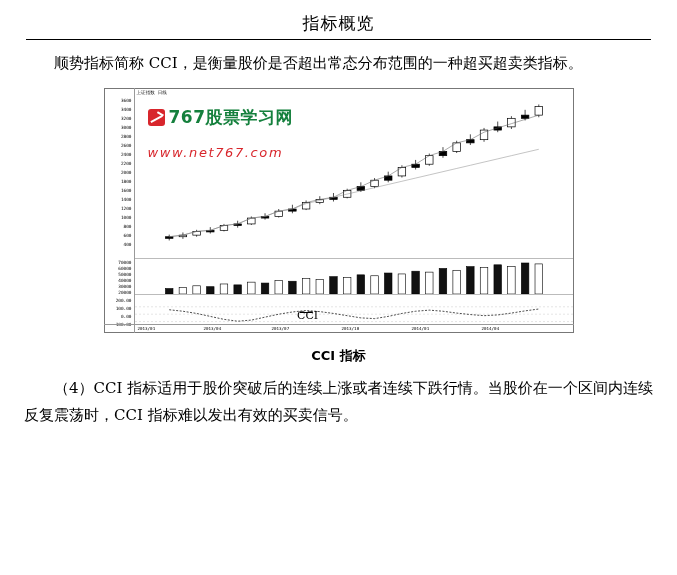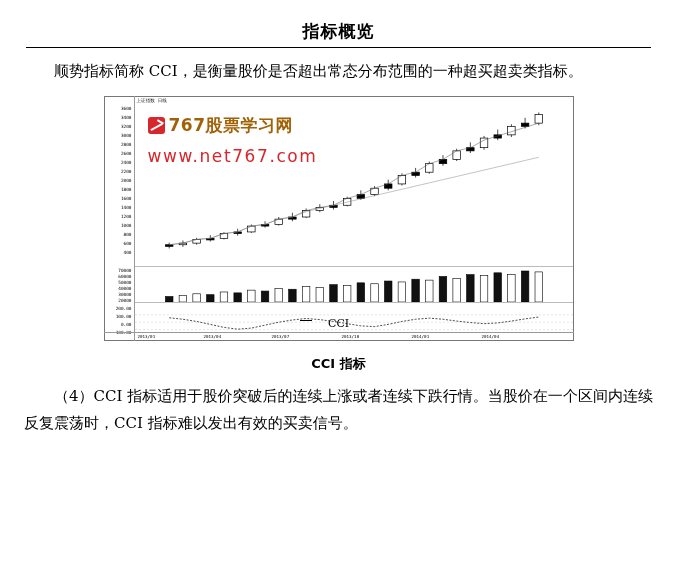--- a/index.html
+++ b/index.html
@@ -9,23 +9,23 @@
     font-family:"DejaVu Serif","Liberation Serif",serif;
     color:#000;
     position:relative;
     overflow:hidden;
   }
   .page{position:relative;width:677px;height:575px;}
 
   .title{
     text-align:center;
     font-size:17px;
-    font-weight:bold;
+    font-weight:normal;
     letter-spacing:1px;
-    margin-top:20px;
+    margin-top:12px;
     font-family:"DejaVu Sans","Liberation Sans",sans-serif;
   }
   .title-rule{
     width:625px;margin:4px auto 0 auto;
     border-top:1px solid #000;
   }
 
   .para{
     font-size:15px;
     line-height:1.75;
@@ -102,33 +102,33 @@
     content:"";position:absolute;left:2px;top:9px;
     width:13px;height:1.6px;background:#fff;
     transform:rotate(-28deg);
   }
   .wm-badge:after{
     content:"";position:absolute;left:9px;top:4px;
     width:7px;height:1.6px;background:#fff;
     transform:rotate(30deg);
   }
   .wm-main{
-    font-size:17px;font-weight:bold;color:#a16207;
+    font-size:17px;font-weight:bold;color:#15803d;
     letter-spacing:0.5px;
   }
   .wm-sub{
-    margin-top:9px;
-    font-size:17px;color:#d8262c;letter-spacing:1.6px;
+    margin-top:16px;
+    font-size:13px;color:#d8262c;letter-spacing:1.6px;font-style:italic;
   }
 
   .cci-label{
     position:absolute;
     font-family:"DejaVu Serif","Liberation Serif",serif;
     font-size:11px;
-    left:328px;top:297px;
+    left:297px;top:297px;
   }
   .cci-arrow{
     position:absolute;left:300px;top:300px;width:12px;height:1px;background:#000;
   }
 
   .fig-caption{
     text-align:center;
     font-size:13px;
     font-weight:bold;
     margin-top:14px;

